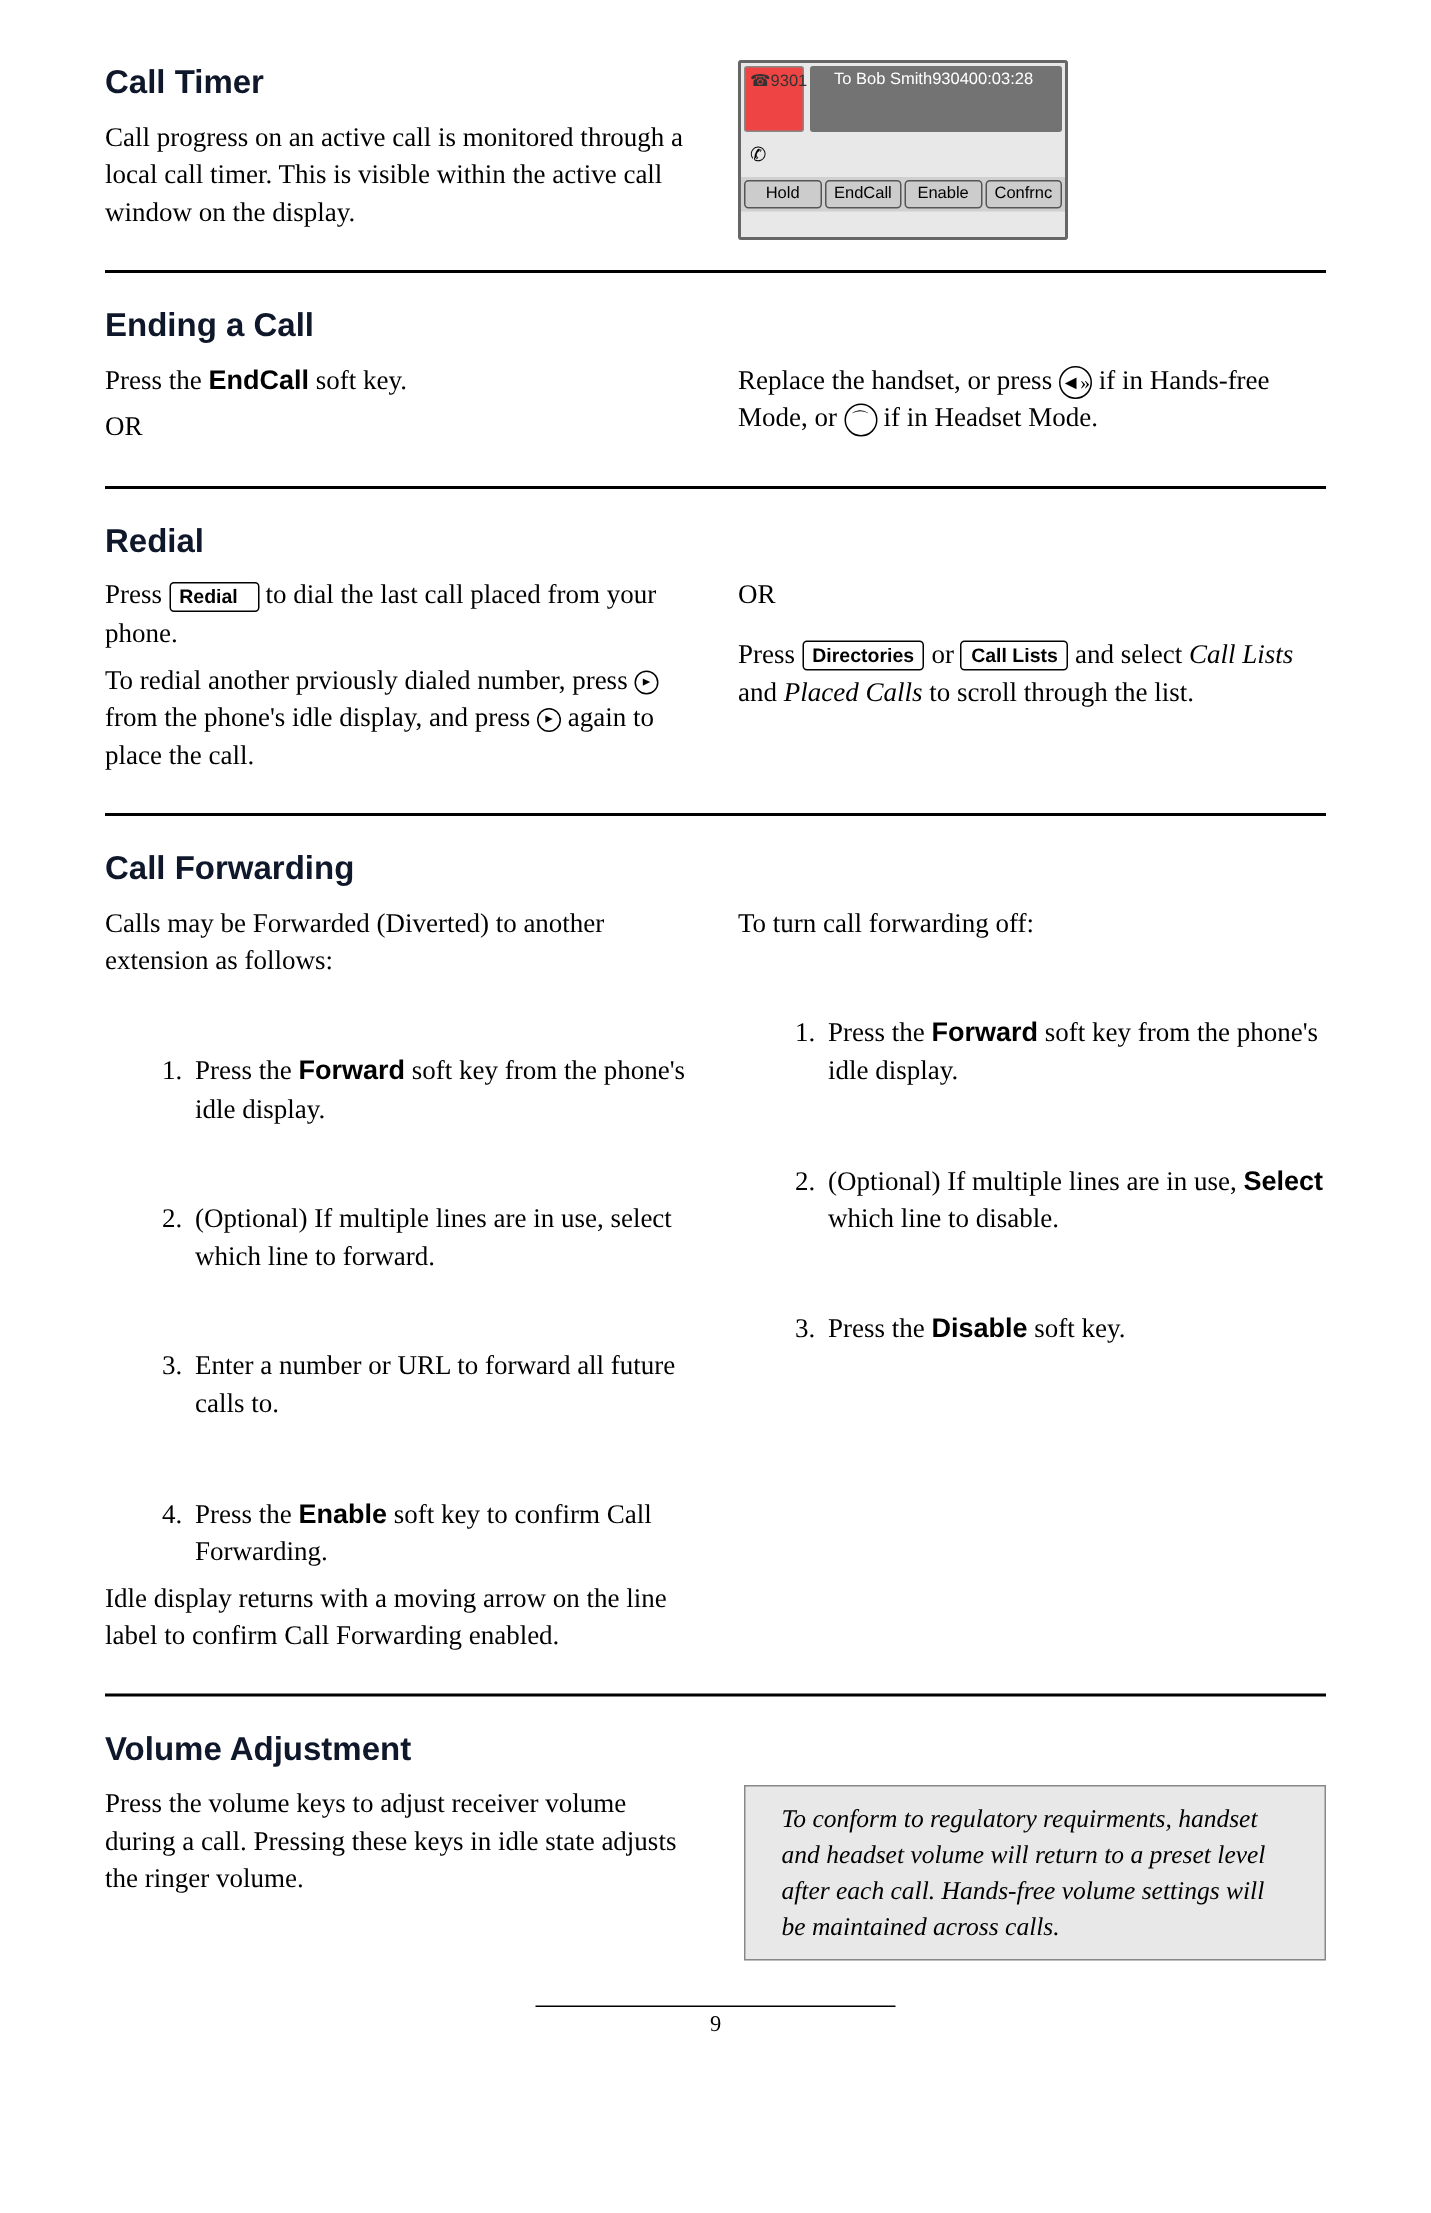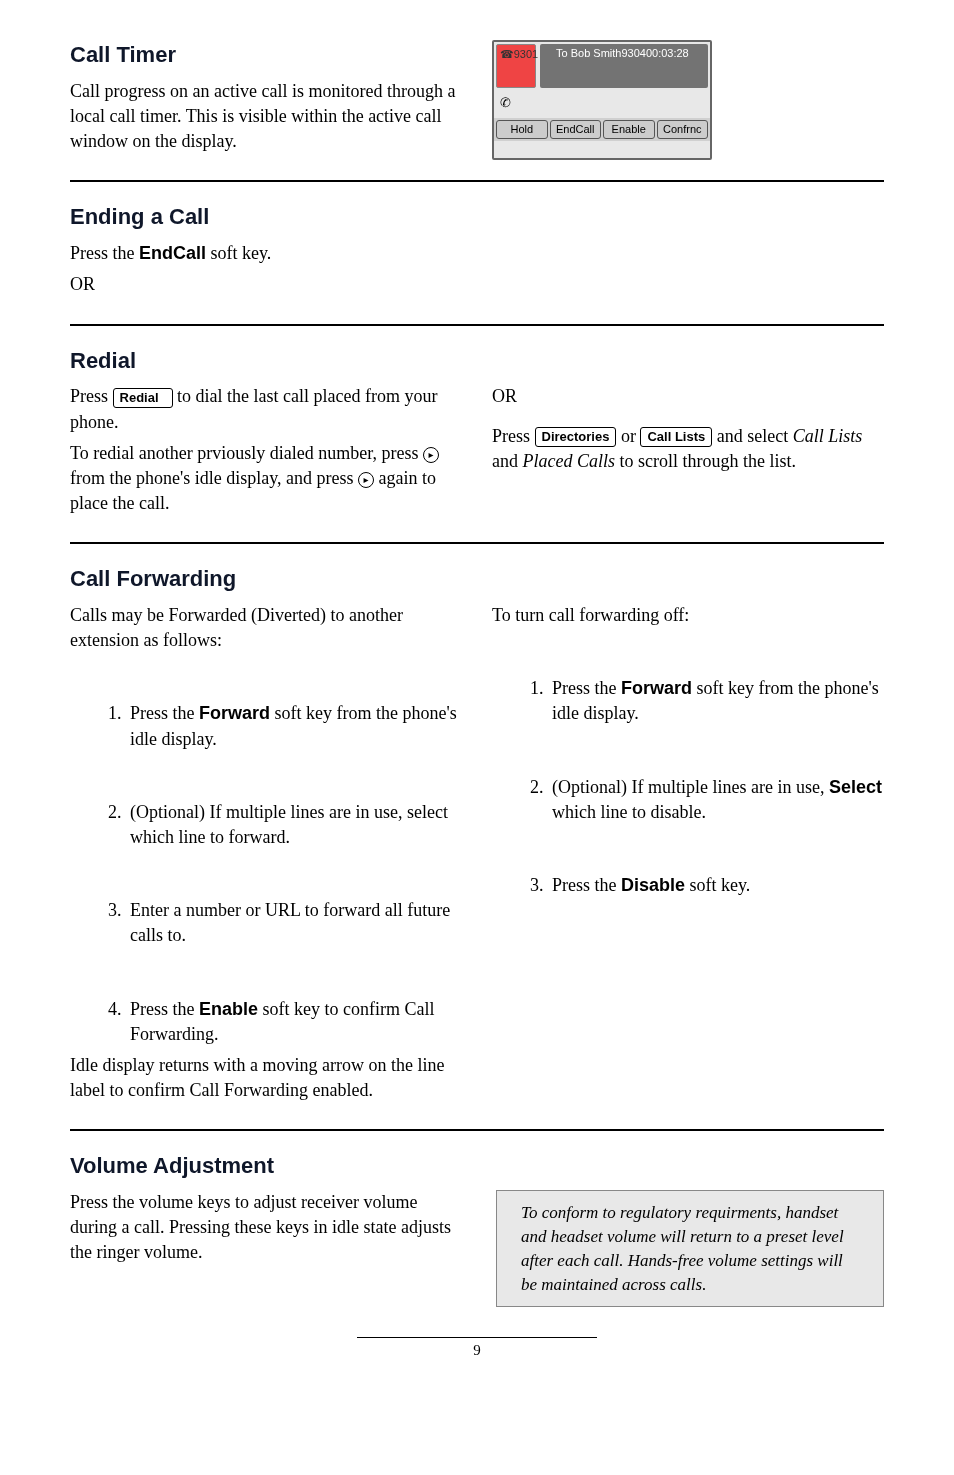--- a/index.html
+++ b/index.html
@@ -197,20 +197,25 @@
 
 <div class="section">
   <h2>Ending a Call</h2>
   <div class="two-col">
     <div class="col">
       <p>
         <span>Press the </span><span class="bold-sans">EndCall</span><span> soft key.</span>
       </p>
       <p>OR</p>
     </div>
+    <div class="col">
+      <p>
+        <span>Replace the handset, or press </span><span class="circ-icon">◄»</span><span> if in Hands-free Mode, or </span><span class="circ-icon">⌒</span><span> if in Headset Mode.</span>
+      </p>
+    </div>
   </div>
 </div>
 
 <hr class="divider">
 
 <div class="section">
   <h2>Redial</h2>
   <div class="two-col">
     <div class="col">
       <p>

